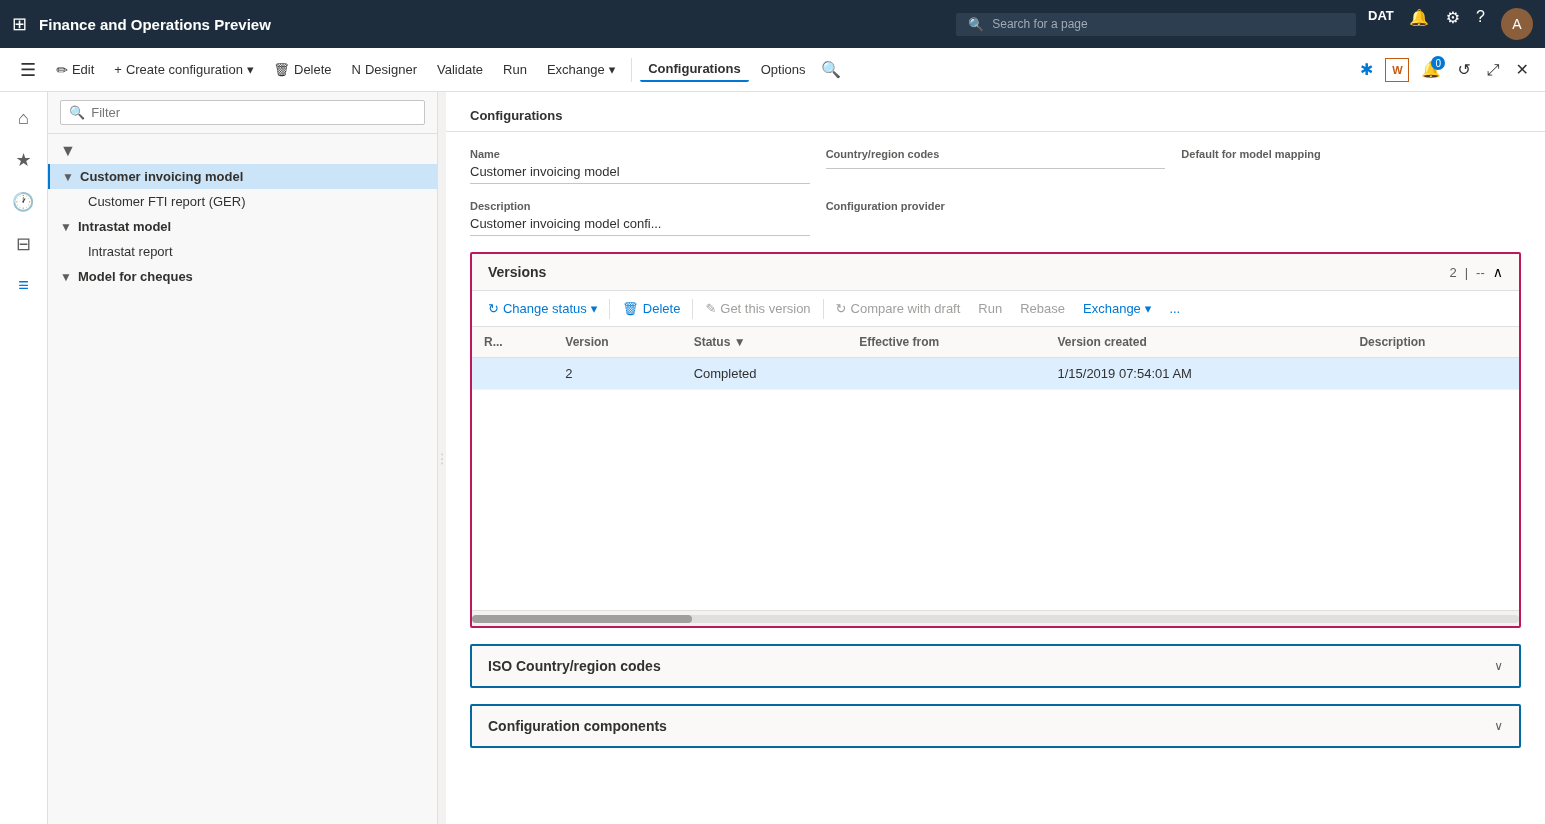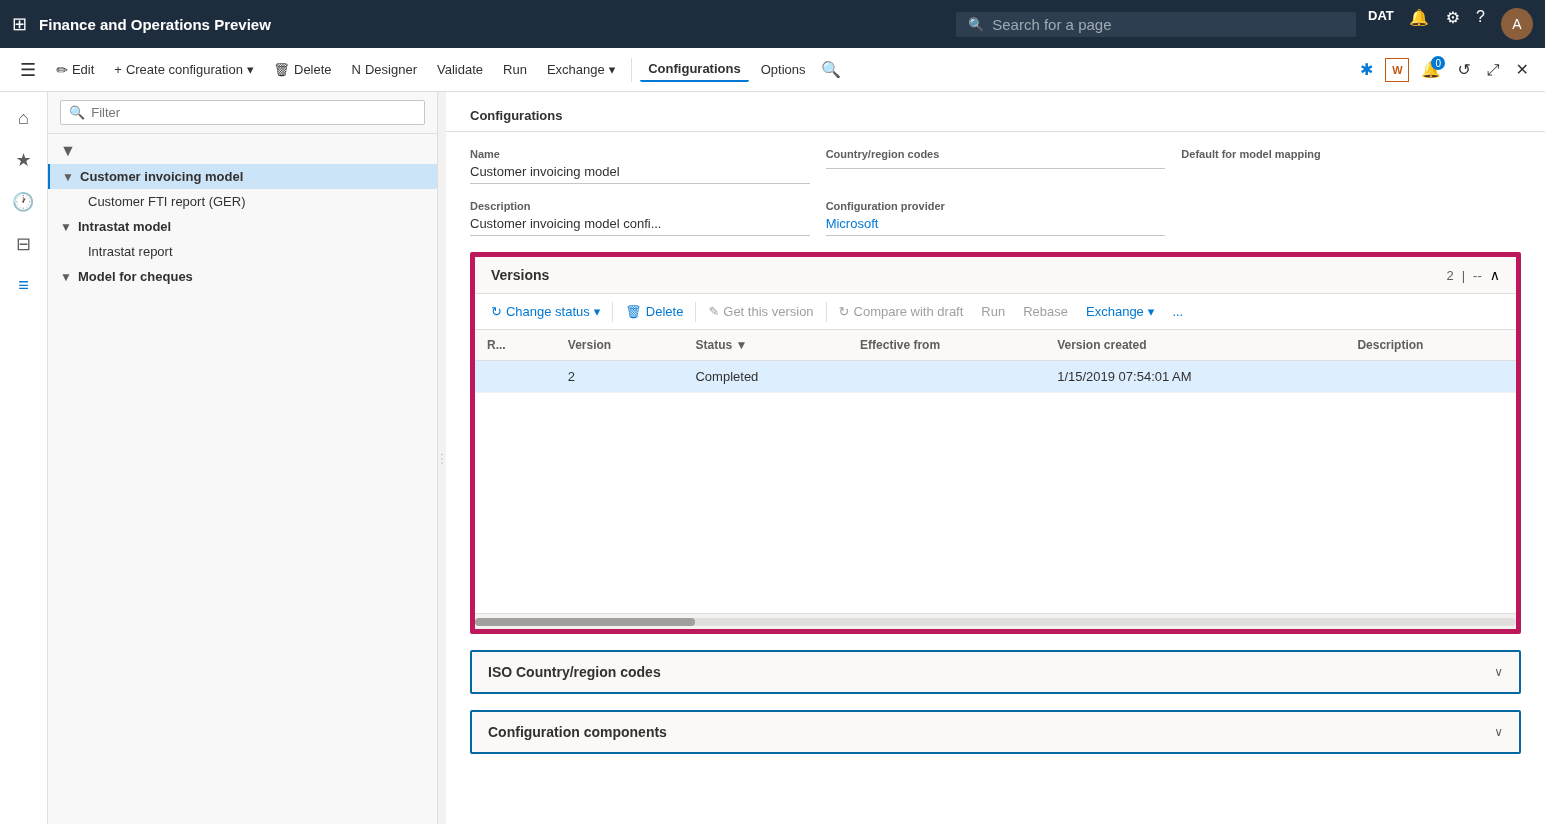--- a/index.html
+++ b/index.html
@@ -12,21 +12,21 @@
     }
     .top-bar-grid { display: flex; align-items: center; gap: 6px; cursor: pointer; }
     .top-bar-grid span { font-size: 18px; }
     .top-bar-title { font-size: 15px; font-weight: 600; flex: 1; }
     .search-bar {
       display: flex; align-items: center; background: #2c3e50; border-radius: 2px;
       padding: 4px 12px; gap: 8px; width: 400px;
     }
     .search-bar input {
       background: transparent; border: none; outline: none; color: #fff;
-      font-size: 15px; width: 100%;
+      font-size: 12px; width: 100%;
     }
     .search-bar input::placeholder { color: #a0aab4; }
     .top-bar-right { display: flex; align-items: flex-start; gap: 16px; margin-left: auto; }
     .top-bar-right .icon-btn { color: #fff; font-size: 16px; cursor: pointer; background: none; border: none; }
     .avatar { width: 32px; height: 32px; border-radius: 50%; background: #8b5e3c; display: flex; align-items: center; justify-content: center; color: #fff; font-size: 14px; }
 
     
     .command-bar {
       display: flex; align-items: center; background: #fff; border-bottom: 1px solid #e1dfdd;
       height: 44px; padding: 0 12px; gap: 4px;
@@ -85,21 +85,21 @@
     .form-label { font-size: 11px; color: #605e5c; font-weight: 600; }
     .form-value { font-size: 13px; color: #323130; border-bottom: 1px solid #c8c6c4; padding-bottom: 4px; }
     .form-value.link { color: #0078d4; cursor: pointer; }
     .toggle-group { display: flex; flex-direction: column; gap: 4px; }
     .toggle-label { font-size: 11px; color: #605e5c; font-weight: 600; }
     .toggle { display: flex; align-items: center; gap: 8px; }
     .toggle-switch { width: 32px; height: 16px; background: #c8c6c4; border-radius: 8px; position: relative; cursor: pointer; }
     .toggle-no { font-size: 13px; color: #323130; }
 
     
-    .versions-panel { margin: 0 24px; border: 5px solid #be185d; border-radius: 2px; }
+    .versions-panel { margin: 0 24px; border: 2px solid #be185d; border-radius: 2px; }
     .versions-header {
       display: flex; align-items: center; justify-content: space-between;
       padding: 10px 16px; border-bottom: 1px solid #e1dfdd; background: #faf9f8;
     }
     .versions-title { font-size: 14px; font-weight: 600; }
     .versions-header-right { display: flex; align-items: center; gap: 8px; font-size: 13px; color: #605e5c; }
 
     
     .versions-toolbar {
       display: flex; align-items: center; padding: 6px 8px; gap: 2px;
@@ -280,21 +280,20 @@
       </div>
     </div>
 
     <div class="form-section" style="padding-top:0;">
       <div class="form-group">
         <span class="form-label">Description</span>
         <span class="form-value">Customer invoicing model confi...</span>
       </div>
       <div class="form-group">
         <span class="form-label">Configuration provider</span>
-        <span class="form-value link">Microsoft</span>
       </div>
     </div>
 
     <div class="versions-panel">
       <div class="versions-header">
         <span class="versions-title">Versions</span>
         <div class="versions-header-right">
           <span>2</span>
           <span>|</span>
           <span>--</span>

